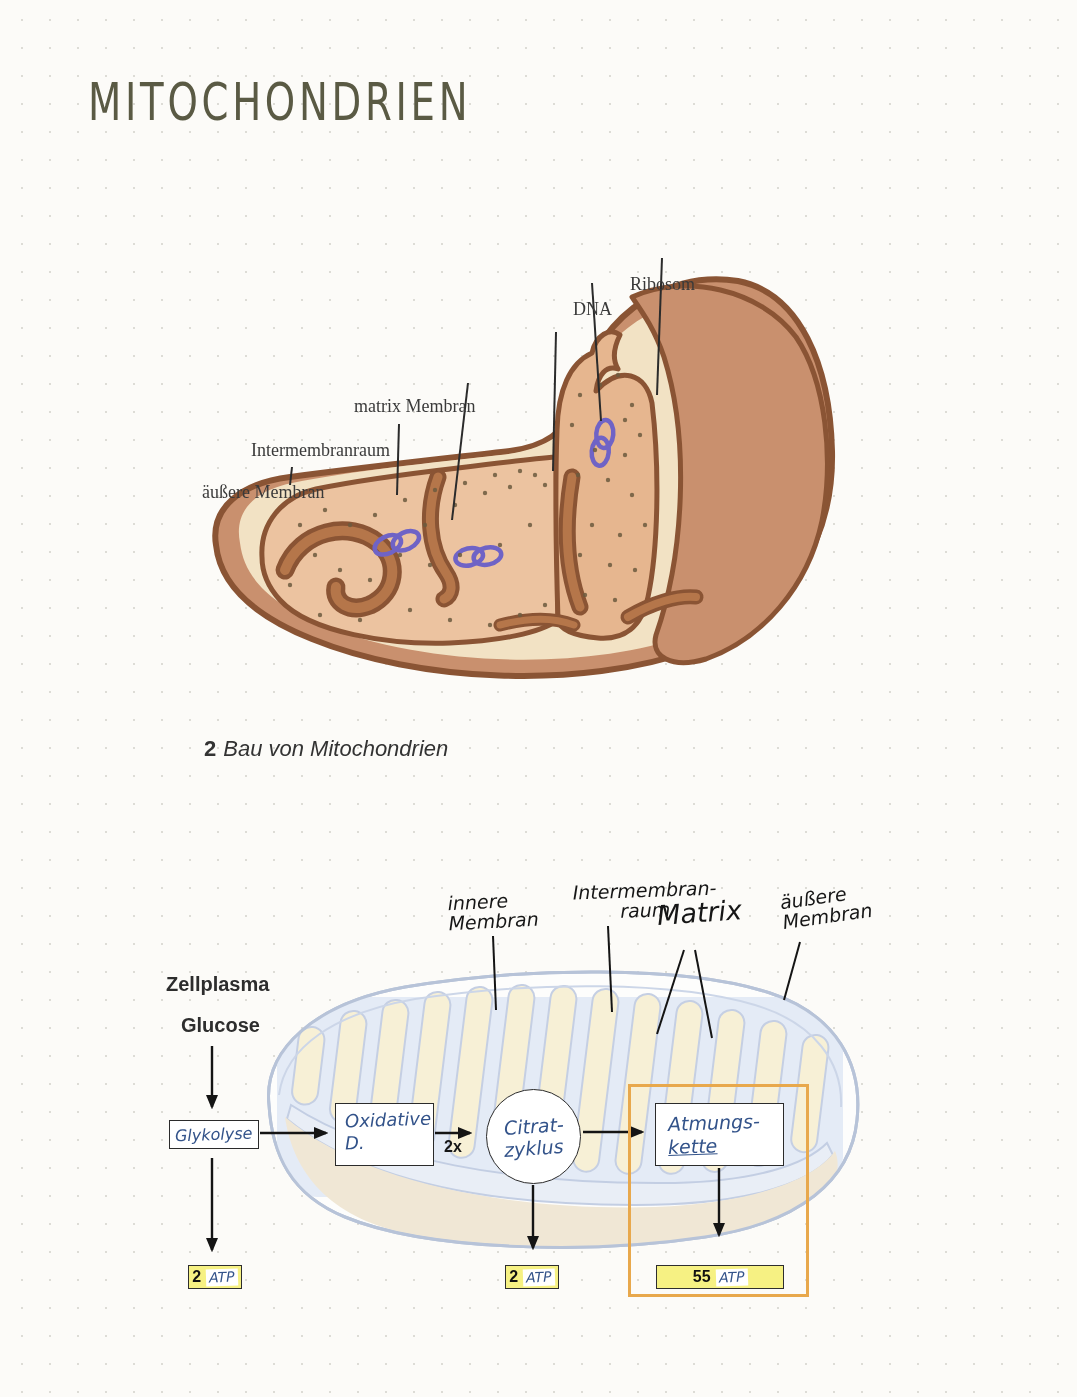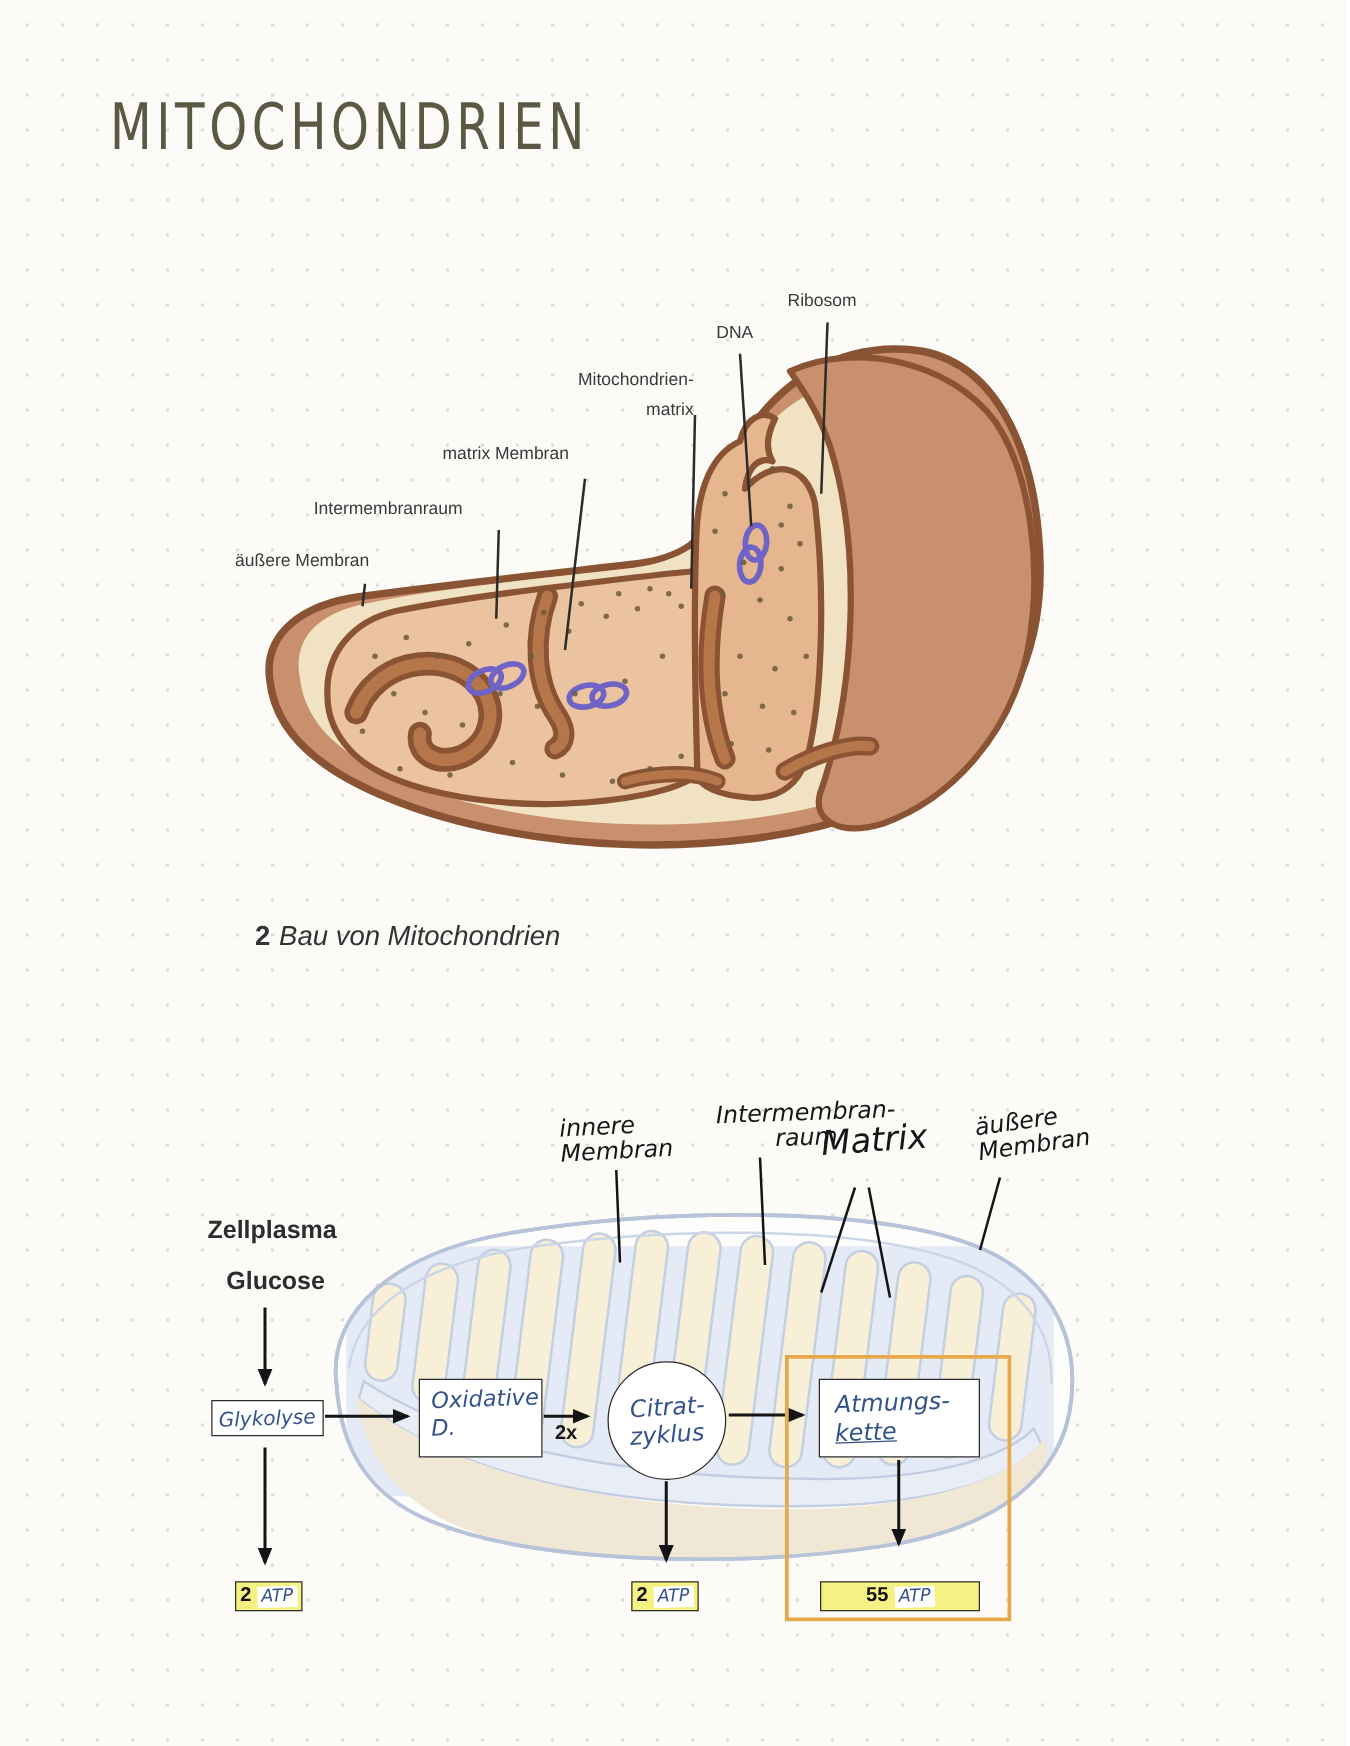--- a/index.html
+++ b/index.html
@@ -6,21 +6,21 @@
   .page{position:relative;width:1077px;height:1397px;overflow:hidden;
     background-color:#fcfbf8;
     background-image:radial-gradient(#dddcd6 1.3px, transparent 1.5px);
     background-size:28px 28px;background-position:8px 6px;
     font-family:"Liberation Sans",sans-serif;}
   .abs{position:absolute;}
   
   .title{font-family:"DejaVu Sans",sans-serif;font-weight:400;color:#5a5a44;
     font-size:42px;letter-spacing:4px;transform:scale(.92,1.22);transform-origin:left top;}
   
-  .lbl{font-family:Liberation Sans, sans-serif;color:#3a3a3a;font-size:14px;line-height:24px;white-space:nowrap;}
+  .lbl{font-family:Liberation Serif, serif;color:#3a3a3a;font-size:18px;line-height:24px;white-space:nowrap;margin-top:44px;}
   .lbl-r{text-align:right;}
   .caption{font-size:22px;color:#333;text-align:center;}
   .caption .num{font-weight:bold;font-style:normal;margin-right:7px;}
   .caption .txt{font-style:italic;}
   .boldlbl{font-weight:bold;font-size:20px;color:#2d2d2d;}
   
   .hwk{font-family:"DejaVu Sans",sans-serif;font-style:italic;color:#161616;
     font-size:19px;line-height:20px;white-space:nowrap;}
   .hwb{font-family:"DejaVu Sans",sans-serif;font-style:italic;color:#33538a;white-space:nowrap;}
   
@@ -140,27 +140,23 @@
       <line x1="392" y1="58" x2="401" y2="196"></line>
       <line x1="356" y1="107" x2="353" y2="246"></line>
       <line x1="268" y1="158" x2="252" y2="295"></line>
       <line x1="199" y1="199" x2="197" y2="270"></line>
       <line x1="92" y1="242" x2="90" y2="260"></line>
     </g>
   </svg>
 
   <div class="abs lbl" style="left:630px;top:228px;">Ribosom</div>
   <div class="abs lbl" style="left:573px;top:253px;">DNA</div>
-  <div class="abs lbl lbl-r" style="left:393px;top:291px;width:162px;">
-    <div>Mitochondrien-</div>
-    <div>matrix</div>
-  </div>
   <div class="abs lbl" style="left:354px;top:350px;">matrix Membran</div>
   <div class="abs lbl" style="left:251px;top:394px;">Intermembranraum</div>
-  <div class="abs lbl" style="left:188px;top:436px;">äußere Membran</div>
+  <div class="abs lbl" style="left:202px;top:436px;">äußere Membran</div>
 
   <div class="abs caption" style="left:204px;top:736px;">
     <span class="num">2</span><span class="txt">Bau von Mitochondrien</span>
   </div>
 
   <svg style="left:255px;top:955px;" width="620" height="300" viewBox="0 0 620 300">
     <defs>
       <clipPath id="beanclip">
         <path d="M 14 150 C 8 95 60 48 150 32 C 270 12 430 10 515 38 C 582 60 608 110 602 165 C 596 225 545 268 450 282 C 330 300 170 295 90 262 C 36 240 17 200 14 150 Z"></path>
       </clipPath>

